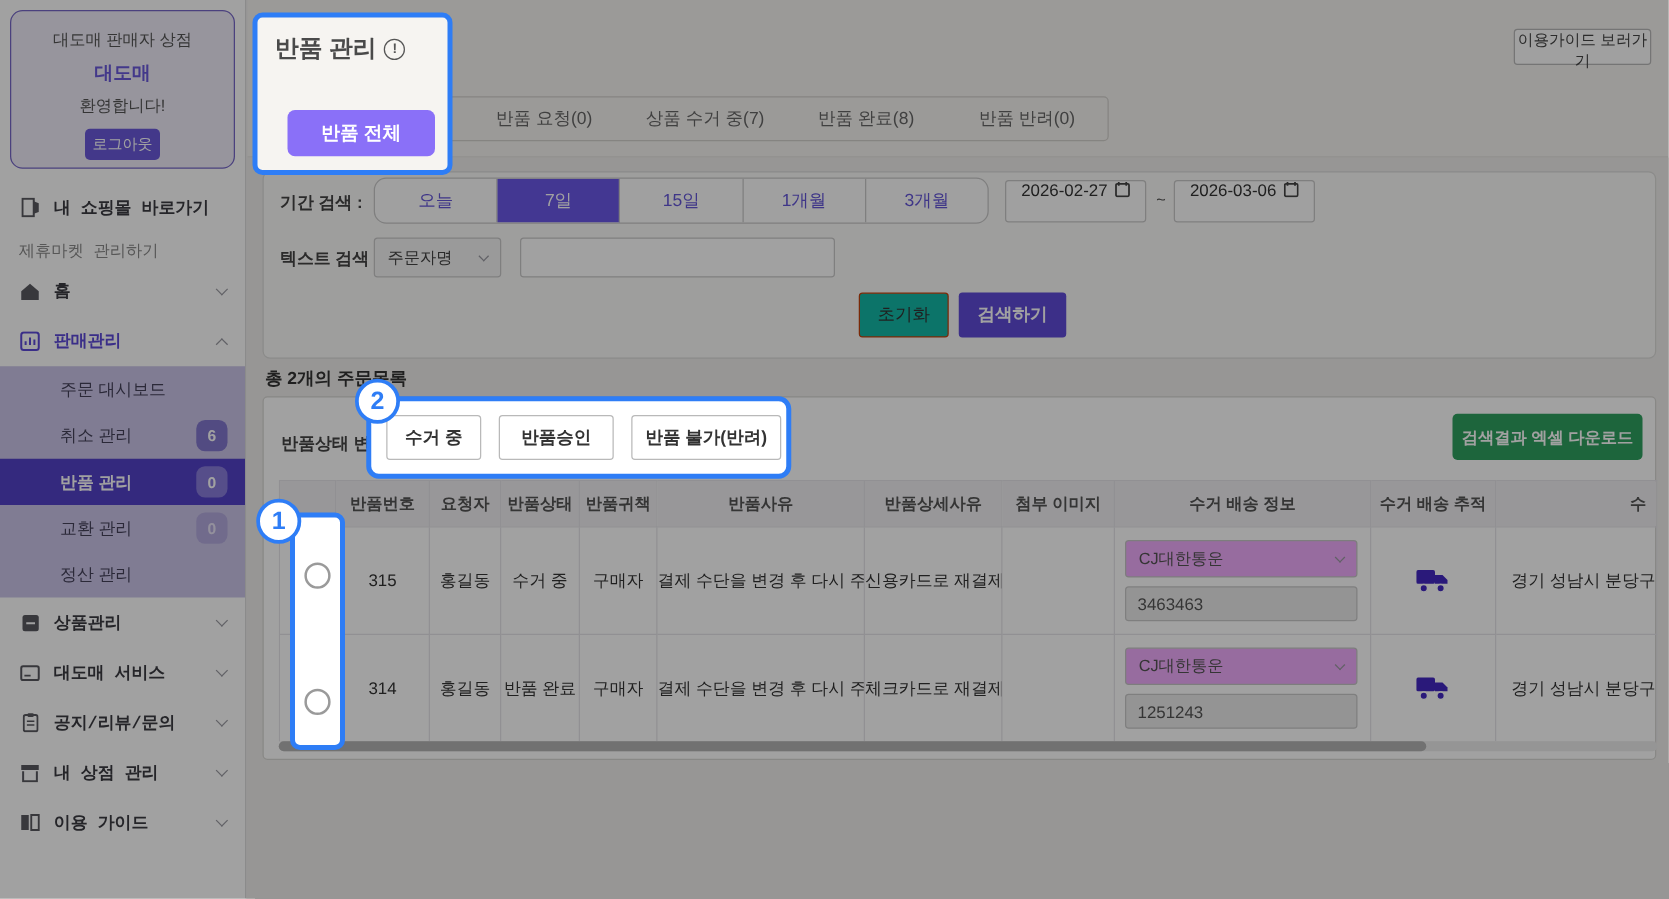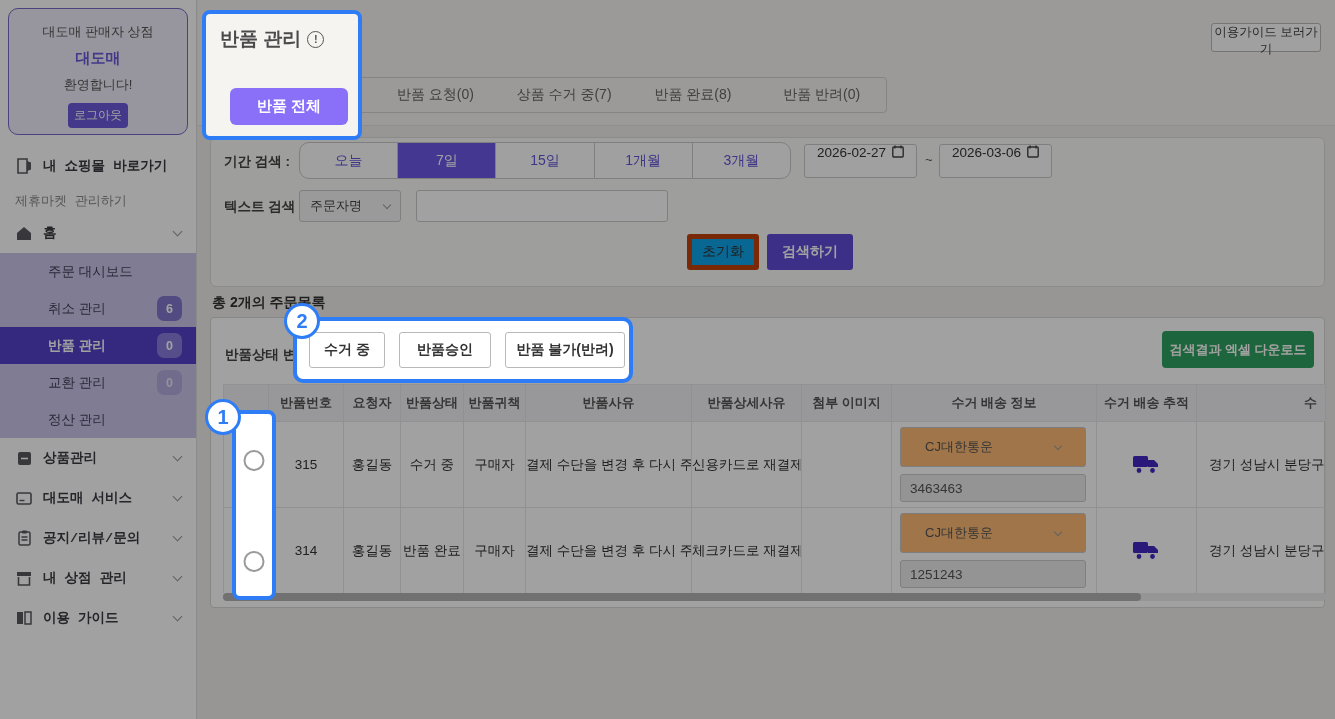--- a/index.html
+++ b/index.html
@@ -44,37 +44,37 @@
   .flabel { position:absolute; font-size:13.5px; font-weight:bold; color:#444; }
   .period-group { position:absolute; left:88px; top:4px; width:492px; height:37px; display:flex; border:1px solid #c9c9c9; border-radius:10px; overflow:hidden; background:#fdfdfd; }
   .pbtn { flex:1; display:flex; align-items:center; justify-content:center; font-size:14px; font-weight:normal; color:#6456d8; border-right:1px solid #c9c9c9; cursor:pointer; }
   .pbtn:last-child { border-right:none; }
   .pbtn.sel { background:#6b58e8; color:#fff; }
   .datebox { position:absolute; top:6px; height:34px; width:113px; border:1px solid #c9c9c9; border-radius:3px; background:#fdfdfd; display:flex; align-items:flex-start; justify-content:center; gap:6px; font-size:13.5px; color:#333; cursor:pointer; }
   .tilde { position:absolute; top:14px; font-size:13px; color:#555; }
   .selbox { position:absolute; left:88px; top:52px; width:102px; height:32px; border:1px solid #c9c9c9; border-radius:3px; background:#f4f4f4; display:flex; align-items:center; padding:0 10px; font-size:13px; color:#444; cursor:pointer; }
   .selbox .chev { margin-left:auto; width:6px; height:6px; }
   .txtinput { position:absolute; left:205px; top:52px; width:252px; height:32px; border:1px solid #c9c9c9; border-radius:3px; background:#fff; font-family:inherit; font-size:13px; padding:0 8px; }
-  .reset-btn { position:absolute; left:476px; top:96px; width:72px; height:36px; background:#0ea5e9; border:5px solid #c2410c; border-radius:3px; font-size:14px; color:#333; font-family:inherit; cursor:pointer; }
+  .reset-btn { position:absolute; left:476px; top:96px; width:72px; height:36px; background:#14b8a6; border:1px solid #c2410c; border-radius:3px; font-size:14px; color:#333; font-family:inherit; cursor:pointer; }
   .search-btn { position:absolute; left:556px; top:96px; width:86px; height:36px; background:#5f4bd8; border:none; border-radius:3px; font-size:14px; font-weight:bold; color:#fff; font-family:inherit; cursor:pointer; }
   .summary { position:absolute; left:212px; top:294px; font-size:14px; font-weight:bold; color:#333; z-index:2; }
   
   .table-panel { position:absolute; left:210px; top:317px; width:1115px; height:291px; background:#fff; border:1px solid #d8d7d4; border-radius:4px; z-index:2; }
   .action-label { position:absolute; left:14px; top:28px; font-size:13.5px; font-weight:bold; color:#444; }
   .excel-btn { position:absolute; right:10px; top:13px; width:152px; height:37px; background:#2ea05f; border:none; border-radius:4px; color:#fff; font-size:13px; font-weight:bold; font-family:inherit; cursor:pointer; }
   .tbl-wrap { position:absolute; left:12px; top:66px; width:1103px; height:209px; overflow:hidden; }
   table { border-collapse:collapse; table-layout:fixed; width:1103px; }
   th,td { border:1px solid #e6e5e9; text-align:center; overflow:hidden; white-space:nowrap; }
   th { background:#f1f0f3; color:#555; font-size:13px; height:37px; font-weight:bold; }
   td { height:86px; font-size:13.5px; color:#333; }
   th.right { text-align:right; padding-right:8px; }
   td.addr { text-align:left; padding-left:12px; }
   .radio { display:inline-block; width:21px; height:21px; border:2px solid #9a9a9a; border-radius:50%; background:#fff; cursor:pointer; }
   .ship-cell { display:flex; flex-direction:column; gap:7px; align-items:flex-start; padding-left:8px; }
-  .carrier-sel { width:186px; height:40px; border:1px solid #c6c6c6; border-radius:3px; background:#fdba74; display:flex; align-items:center; padding:0 24px; font-size:13px; color:#555; cursor:pointer; }
+  .carrier-sel { width:186px; height:30px; border:1px solid #c6c6c6; border-radius:3px; background:#f0abfc; display:flex; align-items:center; padding:0 10px; font-size:13px; color:#555; cursor:pointer; }
   .carrier-sel .chev { margin-left:auto; width:6px; height:6px; }
   .track-input { width:186px; height:28px; border:1px solid #c9c9c9; border-radius:3px; background:#ebebeb; display:flex; align-items:center; padding:0 9px; font-size:13.5px; color:#555; }
   .truck { color:#4328c2; cursor:pointer; }
   .hscroll { position:absolute; left:12px; top:275px; width:1103px; height:8px; background:#ececec; border-radius:4px; }
   .hscroll .thumb { position:absolute; left:0; top:0; width:918px; height:8px; background:#b3b3b3; border-radius:4px; cursor:pointer; }
   
   .overlay { position:absolute; inset:0; background:rgba(0,0,0,0.37); z-index:50; }
   .hl { position:absolute; border:4px solid #2e7df6; z-index:60; }
   .hl-a { left:202px; top:10px; width:160px; height:130px; background:#f6f4f1; border-radius:8px; }
   .hl-a .title-row { display:flex; align-items:center; gap:6px; margin:12px 0 0 14px; }
@@ -117,20 +117,30 @@
   <div class="srow mrow">
     <span class="icon">
       <svg width="16" height="15" viewBox="0 0 16 15">
           <path d="M8 1l7 6v7H1V7z" fill="currentColor"></path>
         </svg>
     </span>
     <span class="lbl">홈</span>
     <span class="chev"></span>
   </div>
 
+  <div class="srow mrow purple">
+    <span class="icon">
+      <svg width="16" height="16" viewBox="0 0 16 16">
+          <rect x="1" y="1" width="14" height="14" rx="2" fill="none" stroke="currentColor" stroke-width="1.6"></rect>
+          <path d="M4.5 11V8M8 11V5M11.5 11V6.5" stroke="currentColor" stroke-width="1.6"></path>
+        </svg>
+    </span>
+    <span class="lbl">판매관리</span>
+    <span class="chev up"></span>
+  </div>
 
   <div class="submenu">
     <div class="subrow">
       <span>주문 대시보드</span>
     </div>
     <div class="subrow">
       <span>취소 관리</span>
       <span class="badge">6</span>
     </div>
     <div class="subrow active">

